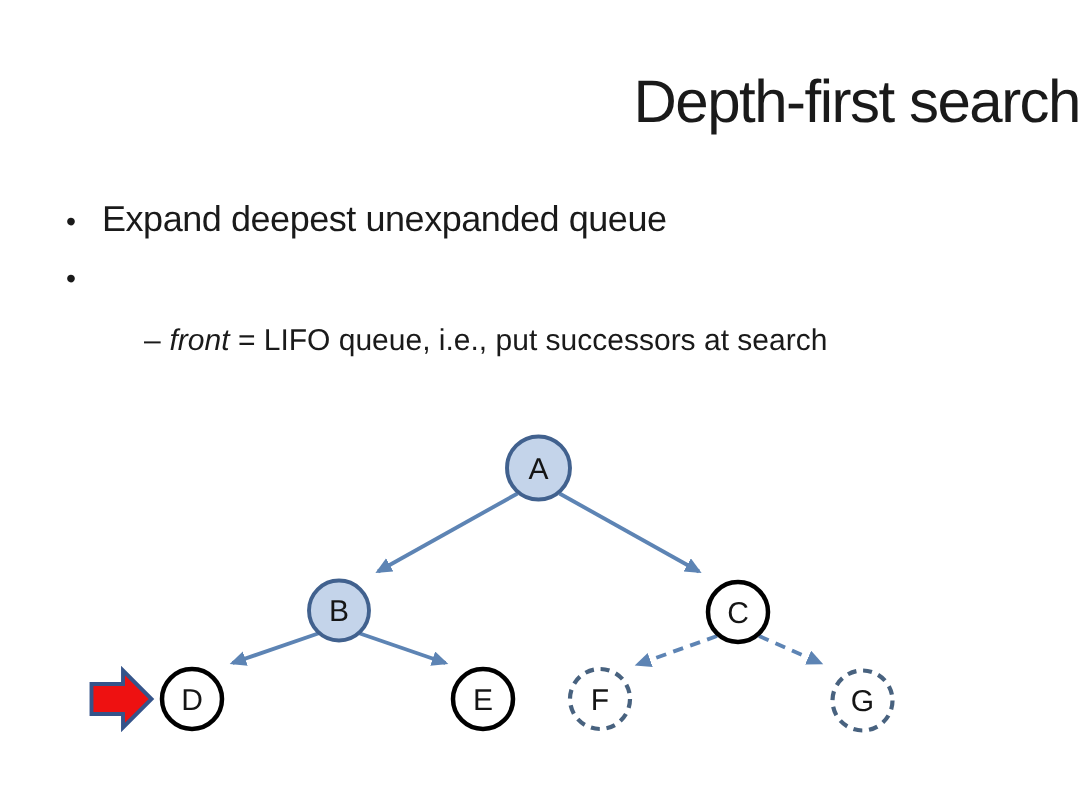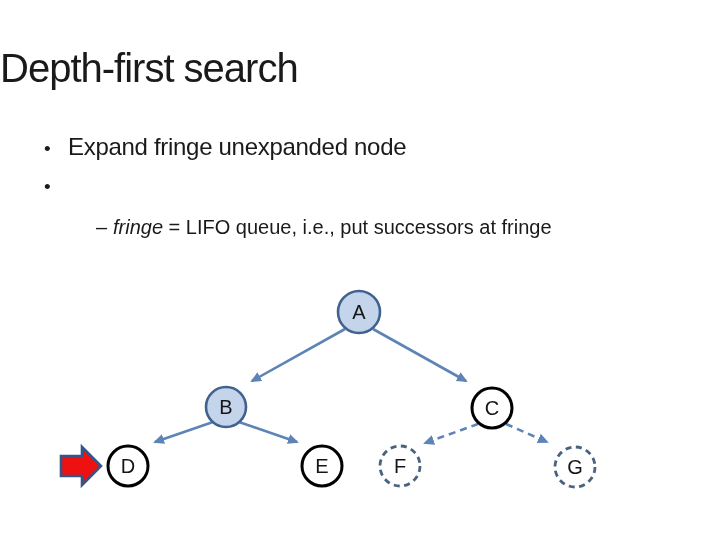--- a/index.html
+++ b/index.html
@@ -17,21 +17,21 @@
   body{
     position:relative;
     background:#ffffff;
     font-family:"Liberation Sans",sans-serif;
     color:var(--text);
     overflow:hidden;
   }
   .slide-title{
     position:absolute;
     top:46px;left:0;right:0;
-    text-align:left;
+    text-align:right;
     font-size:40px;
     line-height:44px;
     letter-spacing:-1px;
     color:var(--text);
   }
   .bullet-row{
     position:absolute;
     left:44px;
     display:flex;
     align-items:baseline;
@@ -101,30 +101,30 @@
     stroke-linejoin:miter;
   }
 </style>
 </head>
 <body>
 
 <div class="slide-title">Depth-first search</div>
 
 <div class="bullet-row row-1">
   <span class="glyph">•</span>
-  <span>Expand fringe unexpanded node</span>
+  <span>Expand deepest unexpanded queue</span>
 </div>
 
 <div class="bullet-row row-2">
   <span class="glyph">•</span>
 </div>
 
 <div class="sub-bullet-row">
   <span class="dash">–</span>
-  <span><span class="term">fringe</span><span> = LIFO queue, i.e., put successors at fringe</span></span>
+  <span><span class="term">front</span><span> = LIFO queue, i.e., put successors at search</span></span>
 </div>
 
 <svg class="tree-svg" viewBox="0 0 720 540" xmlns="http://www.w3.org/2000/svg">
   <defs>
     <marker id="arrow" markerUnits="userSpaceOnUse" markerWidth="14" markerHeight="14" refX="9" refY="5" orient="auto">
       <path class="arrowhead" d="M0,0 L11,5 L0,10 Z"></path>
     </marker>
   </defs>
 
   <line class="edge" x1="345" y1="329" x2="252" y2="381" marker-end="url(#arrow)"></line>

